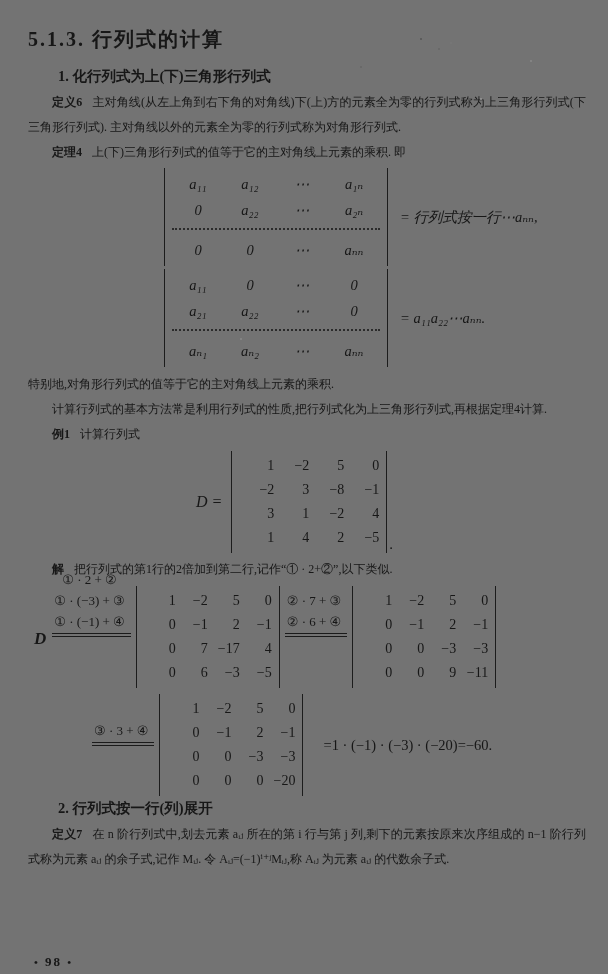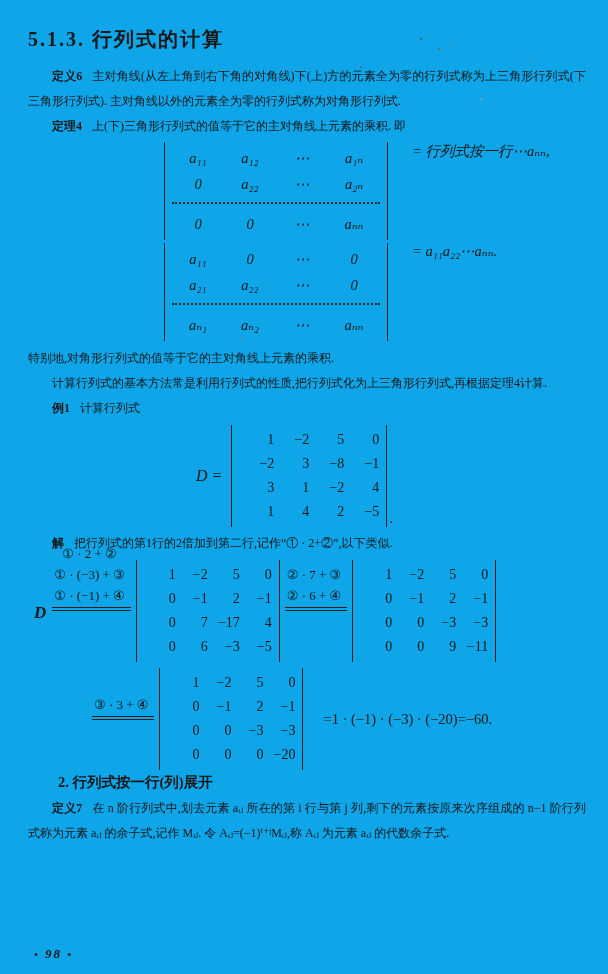--- a/index.html
+++ b/index.html
@@ -1,20 +1,20 @@
 <!DOCTYPE html>
 <html><head>
 <meta charset="utf-8">
 <style>
   html,body { margin:0; padding:0; background:#e8e8e4; }
   .page {
     position:relative;
     width:608px; height:974px;
     margin:0 auto;
-    background:#0ea5e9;
+    background:#737373;
     color:#171717;
     font-family:"Liberation Serif","DejaVu Serif",serif;
     box-sizing:border-box;
     padding:26px 22px 0 28px;
     overflow:hidden;
   }
   
   .specks{position:absolute;top:38px;left:420px;width:2px;height:2px;background:#555;border-radius:50%;
     box-shadow:18px 10px 0 #666, 30px 4px 0 #777, -60px 28px 0 #666, 110px 22px 0 #888, 60px 60px 0 #999, -180px 300px 0 #888;}
   h1.title { font-size:20px; font-weight:600; letter-spacing:2px; margin:0 0 12px 0; line-height:26px; }
@@ -22,45 +22,46 @@
   p.body { font-size:12px; line-height:25px; margin:0; text-align:justify; }
   p.ind { text-indent:2em; }
   .lbl { font-weight:bold; margin-right:10px; }
   
   .det { display:inline-flex; flex-direction:column; border-left:1.5px solid #1c1c1c; border-right:1.5px solid #1c1c1c; padding:3px 7px; }
   .mrow { display:flex; }
   .mdots { border-top:2px dotted #2b2b2b; margin:5px 0 7px 0; }
   .eqdet .mcell { width:52px; text-align:center; font-style:italic; font-size:14.5px; line-height:26px; }
   .numdet .mcell { width:32px; text-align:right; font-size:14px; line-height:24px; }
   .exdet .mcell { width:35px; }
-  .eq { display:flex; margin:3px 0 2px 136px;gap:12px; }
+  .eq { display:flex; align-items:center; margin:3px 0 2px 136px; }
   .eqres { font-style:italic; font-size:14.5px; margin-left:12px; white-space:nowrap; }
   .exwrap { display:flex; align-items:center; margin:4px 0 4px 168px; }
   .dlhs { font-style:italic; font-size:16px; margin-right:9px; }
   .period { align-self:flex-end; margin-left:2px; font-size:15px; }
   .step { display:flex; align-items:center; gap:5px; }
   .step1 { margin:4px 0 0 6px; }
   .step2 { margin:6px 0 0 64px; }
   .opblock { border-bottom:4px double #1b1b1b; padding:0 6px 1px 2px; position:relative; }
   .opblock .ops div, .opblock .single { font-size:13px; line-height:21px; white-space:nowrap; }
   .opsA { top:-34px;text-align:center; } .opsB { top:-24px;text-align:right; } .opsC { top:-12px; }
   .dvar { font-style:italic; font-weight:bold; font-size:17px; position:relative; top:2px; margin-right:1px; }
   .result { font-size:14.5px; margin-left:15px; white-space:nowrap; }
   .sub2 { margin:10px 0 2px 30px; }
-  .pageno { position:absolute; left:34px; bottom:12px; font-size:13px; font-weight:bold; letter-spacing:2px;font-style:italic; }
+  .pageno { position:absolute; left:34px; bottom:4px; font-size:13px; font-weight:bold; letter-spacing:2px; }
   .pageno .dot { font-size:11px; }
 </style>
 </head>
 <body>
 
 <div class="page">
   <div class="specks"></div>
 
   <h1 class="title">5.1.3. 行列式的计算</h1>
 
+  <h2 class="sub">1. 化行列式为上(下)三角形行列式</h2>
 
   <p class="body ind"><b class="lbl">定义6</b><span>主对角线(从左上角到右下角的对角线)下(上)方的元素全为零的行列式称为上三角形行列式(下三角形行列式). 主对角线以外的元素全为零的行列式称为对角形行列式.</span></p>
 
   <p class="body ind"><b class="lbl">定理4</b><span>上(下)三角形行列式的值等于它的主对角线上元素的乘积. 即</span></p>
 
   <div class="eq">
     <div class="det eqdet">
         <div class="mrow">
           <span class="mcell">a₁₁</span>
           <span class="mcell">a₁₂</span>

